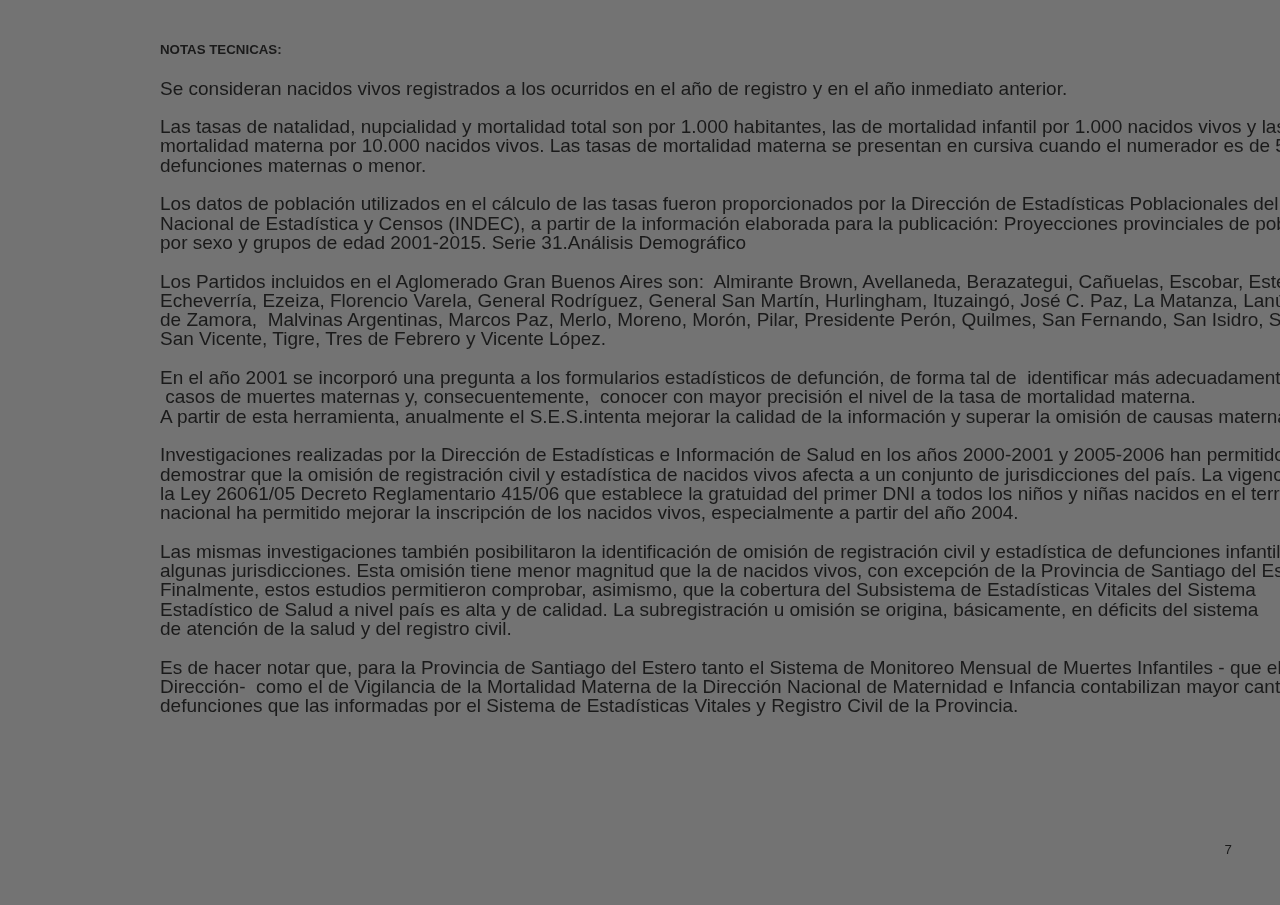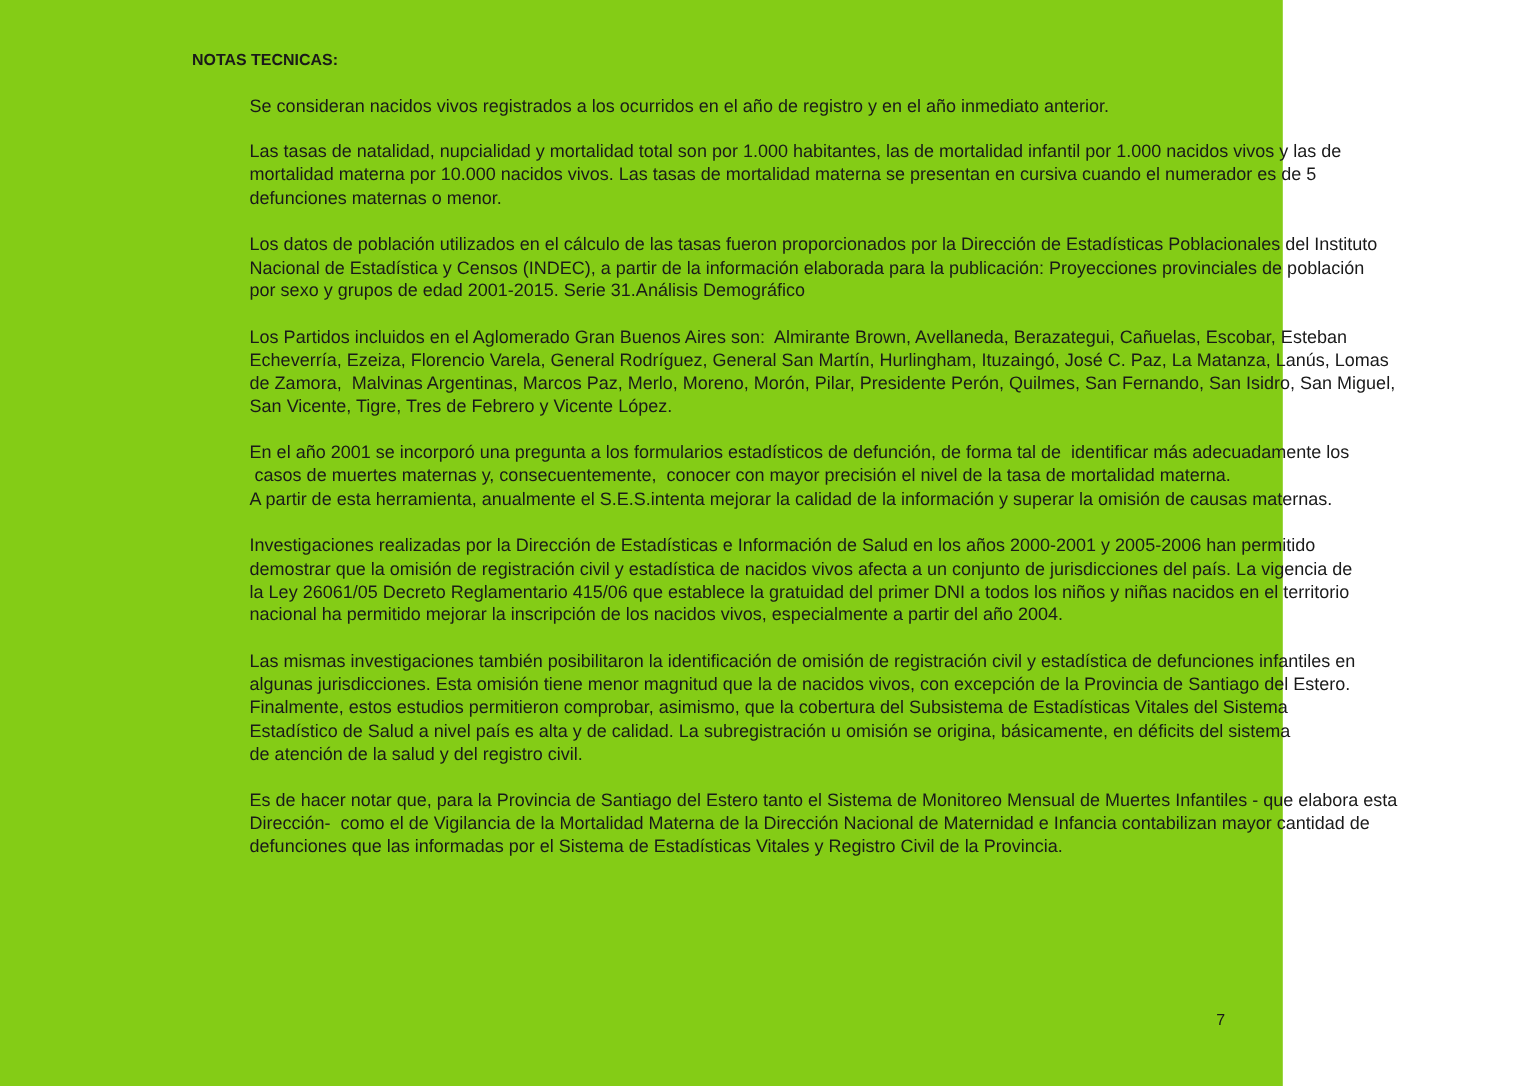--- a/index.html
+++ b/index.html
@@ -6,41 +6,40 @@
   html, body {
     width: 1280px;
     height: 905px;
     background: #ffffff;
     font-family: "Liberation Sans", "DejaVu Sans", sans-serif;
     color: #1a1a1a;
     overflow: hidden;
   }
   .page {
     position: relative;
-    width: 1069px;
+    width: 1280px;
     height: 905px;
-    background: #84cc16;
+    background: #737373;
     padding: 40px 0 0 160px;
   }
   .content {
     width: 1080px;
   }
   .doc-heading {
     font-size: 13.3px;
     line-height: 19.3px;
     font-weight: bold;
     white-space: pre;
   }
   .para {
-    font-size: 15px;
+    font-size: 19px;
     line-height: 19.3px;
     margin-top: 19.3px;
     white-space: pre;
     font-weight: normal;
-    margin-left: 48px;
   }
   .page-number {
     position: absolute;
     top: 840px;
     right: 48px;
     width: 40px;
     text-align: right;
     font-size: 13.3px;
     line-height: 19.3px;
   }

